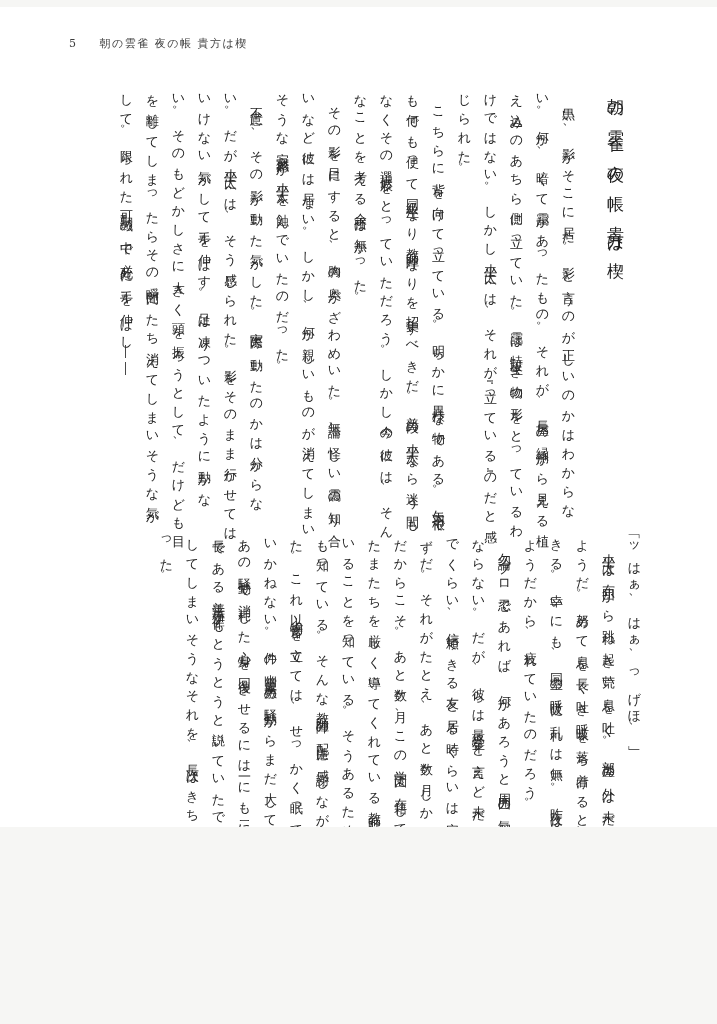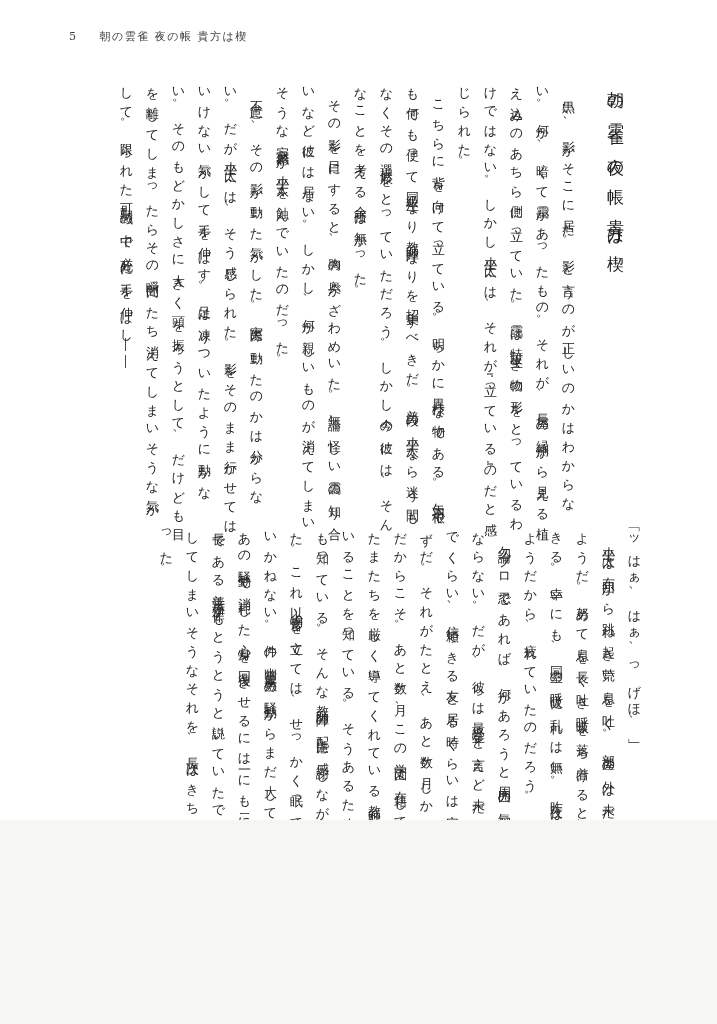--- a/index.html
+++ b/index.html
@@ -10,20 +10,21 @@
     background: #f6f6f4;
     font-family: "DejaVu Serif", "Liberation Serif", serif;
   }
   .page {
     position: relative;
     width: 717px;
     height: 820px;
     background: #ffffff;
     color: #2b2b2b;
     overflow: hidden;
+    margin-top: 7px;
   }
 
   
   .header {
     position: absolute;
     top: 29px;
     left: 69px;
     font-size: 11px;
     letter-spacing: 1.5px;
     color: #3c3c3c;

